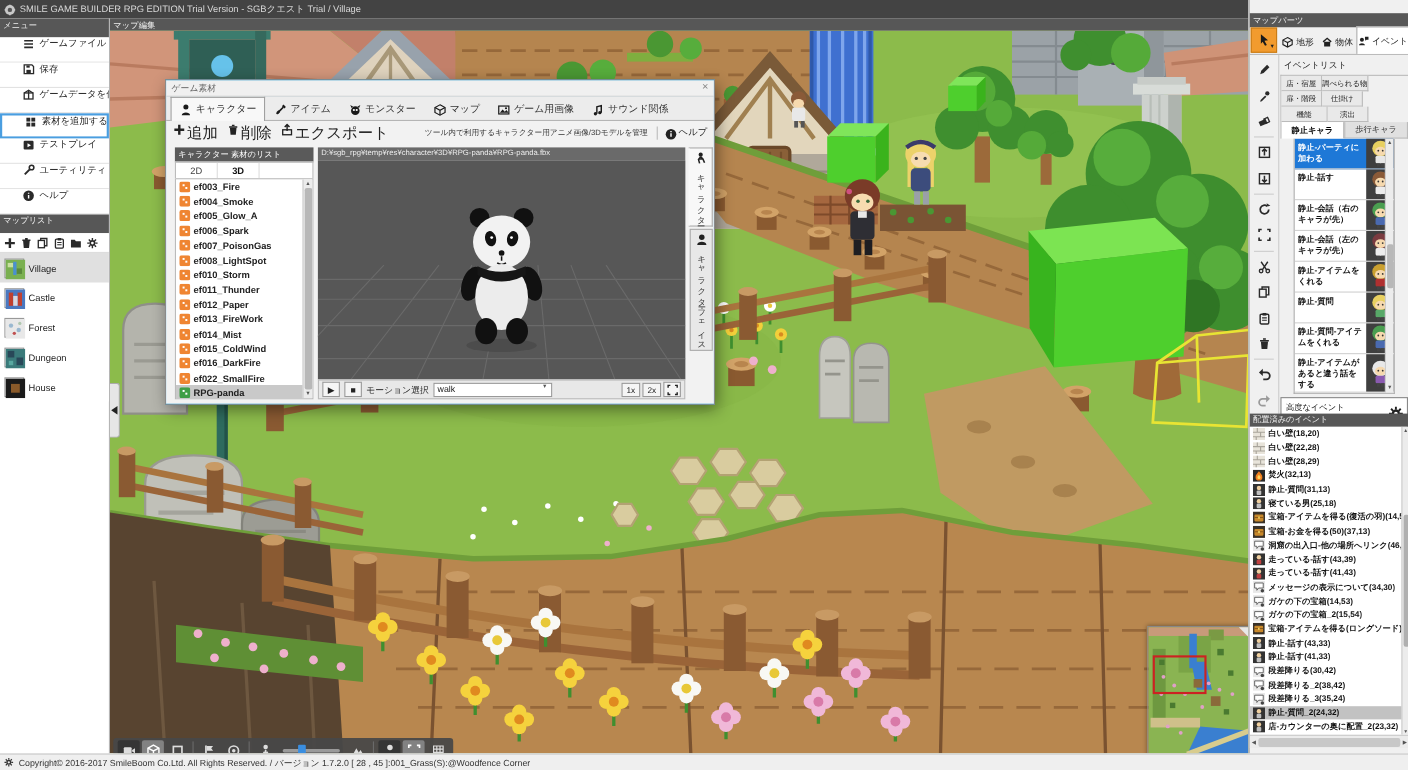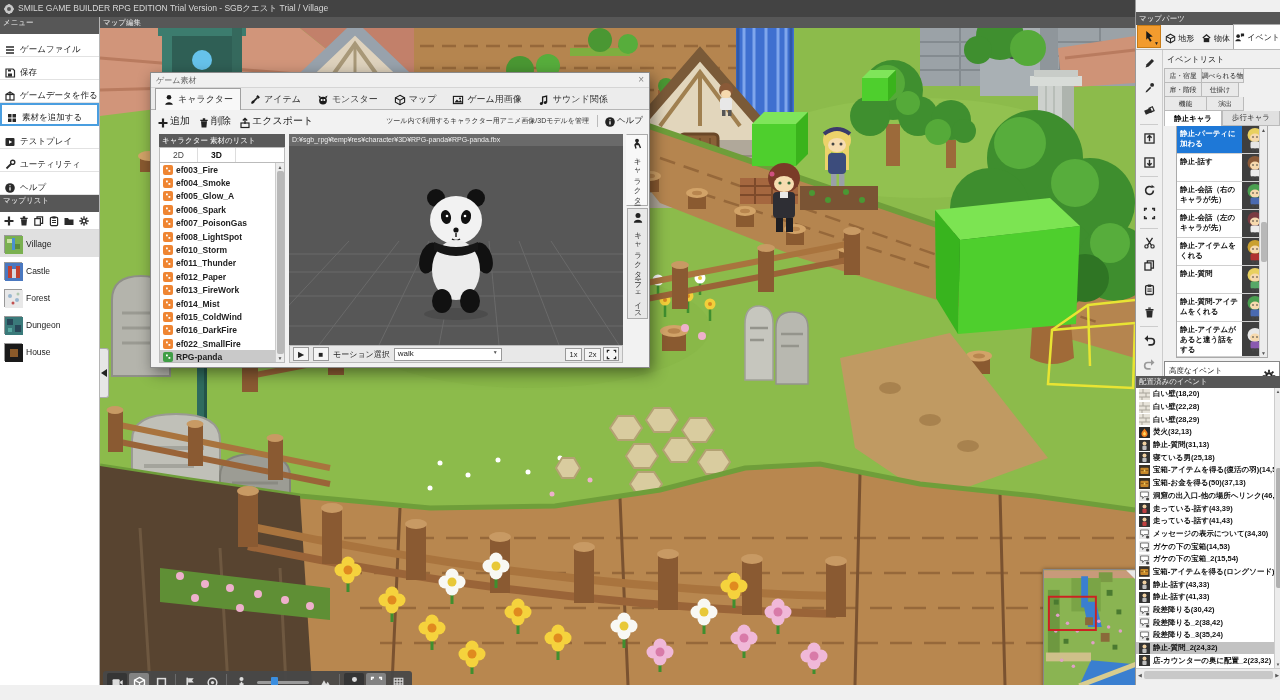--- a/index.html
+++ b/index.html
@@ -9,21 +9,21 @@
   -webkit-font-smoothing:antialiased;cursor:default}
 .nowrap{white-space:nowrap;overflow:hidden}
 
 .titlebar{position:absolute;left:0;top:0;width:1280px;height:17px;display:flex}
 .tb-left{flex:1;background:#434343;color:#d8d8d8;font-size:8.5px;display:flex;align-items:center;gap:4px;padding-left:4px;white-space:nowrap;overflow:hidden}
 .tb-right{width:145px;background:#efefef;display:flex;align-items:flex-start;justify-content:flex-end}
 .winbtn{width:19px;height:12px;font-size:8px;color:#444;text-align:center;line-height:12px}
 
 .left{position:absolute;left:0;top:17px;width:100px;height:668px;background:#fff;border-right:1px solid #b5b5b5}
 .panel-hdr{height:17px;background:#575757;color:#eee;font-size:7.5px;line-height:11px;padding-left:3px;white-space:nowrap}
-.menu-item{height:23px;display:flex;align-items:flex-end;gap:4px;padding-left:4px;border-bottom:1px solid #e2e2e2;background:#fff;color:#222;font-size:8.5px;white-space:nowrap;overflow:hidden}
+.menu-item{height:23px;display:flex;align-items:flex-start;gap:4px;padding-left:20px;border-bottom:1px solid #e2e2e2;background:#fff;color:#222;font-size:8.5px;white-space:nowrap;overflow:hidden}
 .menu-item.selected{border:2px solid #4a9ee0;height:23px}
 .menu-item .mi{width:12px;height:12px;color:#2a2a2a;flex:0 0 12px}
 .ml-tools{height:18px;display:flex;align-items:center;gap:3px;padding:0 3px;background:#fff;border-bottom:1px solid #ddd}
 .ml-tools .mi{width:12px;height:12px;color:#2a2a2a}
 .map-row{height:27px;display:flex;align-items:center;gap:4px;padding-left:4px;font-size:8.5px;background:#fff;white-space:nowrap;overflow:hidden}
 .map-row.selected{background:#e0e0e0}
 .map-thumb{width:18px;height:18px;border:1px solid #999;flex:0 0 18px}
 
 .center{position:absolute;left:100px;top:17px;width:1035px;height:668px;overflow:hidden}
 .center-hdr{height:11px;background:#575757;color:#eee;font-size:7.5px;line-height:11px;padding-left:3px}
@@ -40,21 +40,21 @@
 
 .dialog{position:absolute;left:150px;top:72px;width:500px;height:296px;background:#0ea5e9;border:1px solid #8a8a8a;box-shadow:3px 5px 14px rgba(0,0,0,.45)}
 .dlg-title{height:15px;background:#f0f0f0;border-bottom:1px solid #d5d5d5;display:flex;align-items:center;font-size:8px;color:#666;padding:0 5px}
 .dlg-close{margin-left:auto;color:#888;font-size:10px;line-height:10px}
 .dlg-tabs{height:22px;background:#ececec;border-bottom:1px solid #b5b5b5;display:flex;align-items:flex-end;padding-left:4px}
 .dtab{display:flex;align-items:center;gap:3px;height:20px;padding:0 7px;font-size:9px;color:#333;border:1px solid transparent;border-bottom:none;white-space:nowrap}
 .dtab .mi{width:12px;height:12px;color:#1a1a1a}
 .dtab.active{background:#f8f8f8;border-color:#a0a0a0;height:22px;margin-bottom:-1px}
 .dlg-body{position:relative;height:257px;background:#f2f2f2}
 .dlg-toolbar{position:absolute;left:6px;top:2px;right:6px;height:18px;display:flex;align-items:center;gap:8px}
-.dbtn{display:flex;align-items:flex-end;gap:2px;font-size:10px;color:#222}
+.dbtn{display:flex;align-items:flex-start;gap:2px;font-size:14px;color:#222}
 .dbtn .mi{width:11px;height:11px}
 .dlg-note{margin-left:auto;font-size:7px;color:#333;white-space:nowrap}
 .dlg-help{display:flex;align-items:center;gap:2px;font-size:8.5px;border-left:1px solid #bbb;padding-left:6px}
 .mat-hdr{position:absolute;left:8px;top:24px;width:126px;height:13px;background:#5a5a5a;color:#fff;font-size:7.5px;line-height:13px;padding-left:3px;white-space:nowrap}
 .mode-tabs{position:absolute;left:8px;top:37px;width:126px;height:15px;display:flex;background:#fff;border:1px solid #bbb;border-bottom:none}
 .mtab{width:38px;text-align:center;font-size:8.5px;line-height:14px;color:#444;border-right:1px solid #ddd}
 .mtab.active{font-weight:bold;color:#111}
 .mat-list{position:absolute;left:8px;top:52px;width:126px;height:201px;background:#fff;border:1px solid #bbb;overflow:hidden}
 .mrow{height:13.4px;display:flex;align-items:center;gap:3px;padding-left:3px;font-size:8.5px;font-weight:bold;color:#222;white-space:nowrap;overflow:hidden}
 .mrow.selected{background:#c9c9c9}
@@ -1677,14 +1677,23 @@
           <span>▼</span>
         </div>
       </div>
     <div class="hscroll">
       <span>◀</span>
       <span class="hthumb"></span>
       <span>▶</span>
     </div>
   </div>
 
+  <div class="statusbar">
+    <span class="mi" id="ic-status-gear">
+        <svg width="10" height="10" viewBox="0 0 12 12">
+          <circle cx="6" cy="6" r="2" fill="none" stroke="currentColor" stroke-width="1.5"></circle>
+          <path d="M6 1.3v2M6 8.7v2M1.3 6h2M8.7 6h2M2.7 2.7l1.4 1.4M7.9 7.9l1.4 1.4M9.3 2.7L7.9 4.1M4.1 7.9L2.7 9.3" stroke="currentColor" stroke-width="1.3"></path>
+        </svg>
+      </span>
+    <span class="nowrap">Copyright© 2016-2017 SmileBoom Co.Ltd. All Rights Reserved. / バージョン 1.7.2.0  [ 28 , 45 ]:001_Grass(S):@Woodfence Corner</span>
+  </div>
 
 </div>
 
 </body></html>

